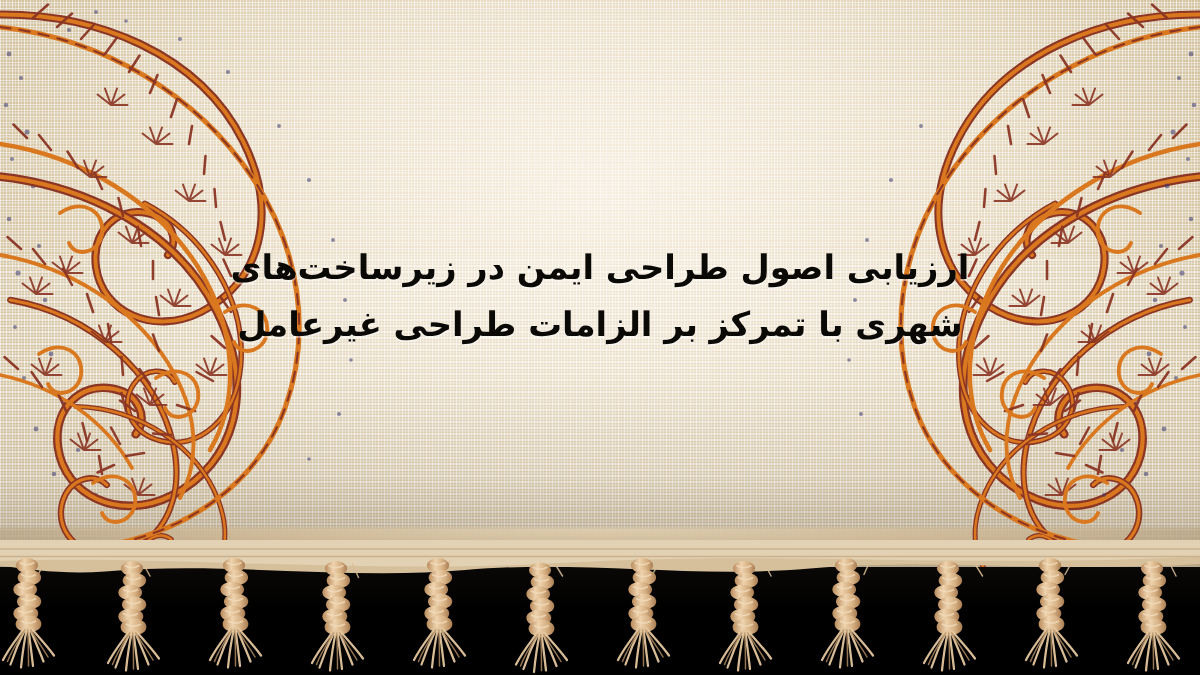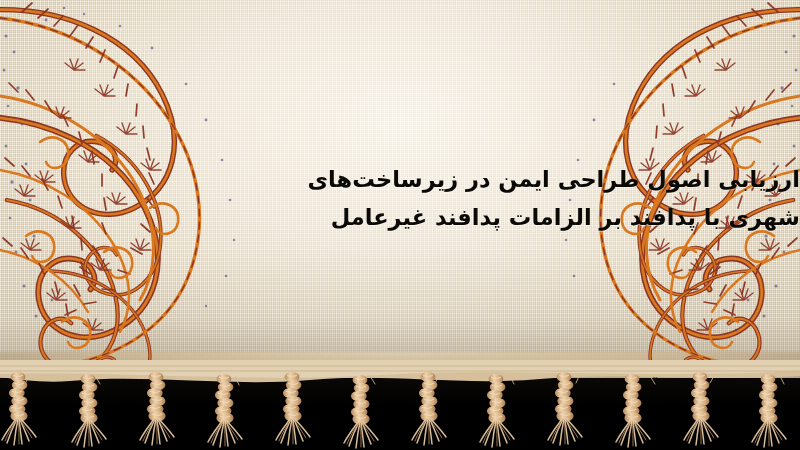--- a/index.html
+++ b/index.html
@@ -51,21 +51,21 @@
 
   
   .motif{position:absolute;top:0;width:300px;height:378px;pointer-events:none;}
   .motif-left{left:0;}
   .motif-right{right:0;transform:scaleX(-1);}
   .motif svg{display:block;width:100%;height:100%;}
 
   
   .heading{
     position:absolute;left:0;top:160px;width:800px;
-    text-align:right;
+    text-align:center;
     direction:rtl;
     z-index:6;
   }
   .heading .ln{
     display:block;
     color:#0b0906;
     font-weight:bold;
     font-size:22.5px;
     line-height:38px;
     letter-spacing:0px;
@@ -445,16 +445,16 @@
           <use href="#tassel"></use>
         </g>
       <g transform="translate(768,14)">
           <use href="#tassel"></use>
         </g>
     </svg>
   </div>
 
   <div class="heading">
     <span class="ln">ارزیابی اصول طراحی ایمن در زیرساخت‌های</span>
-    <span class="ln">شهری با پدافند بر الزامات پدافند غیرعامل</span>
+    <span class="ln">شهری با تمرکز بر الزامات طراحی غیرعامل</span>
   </div>
 
 </div>
 
 </body></html>

